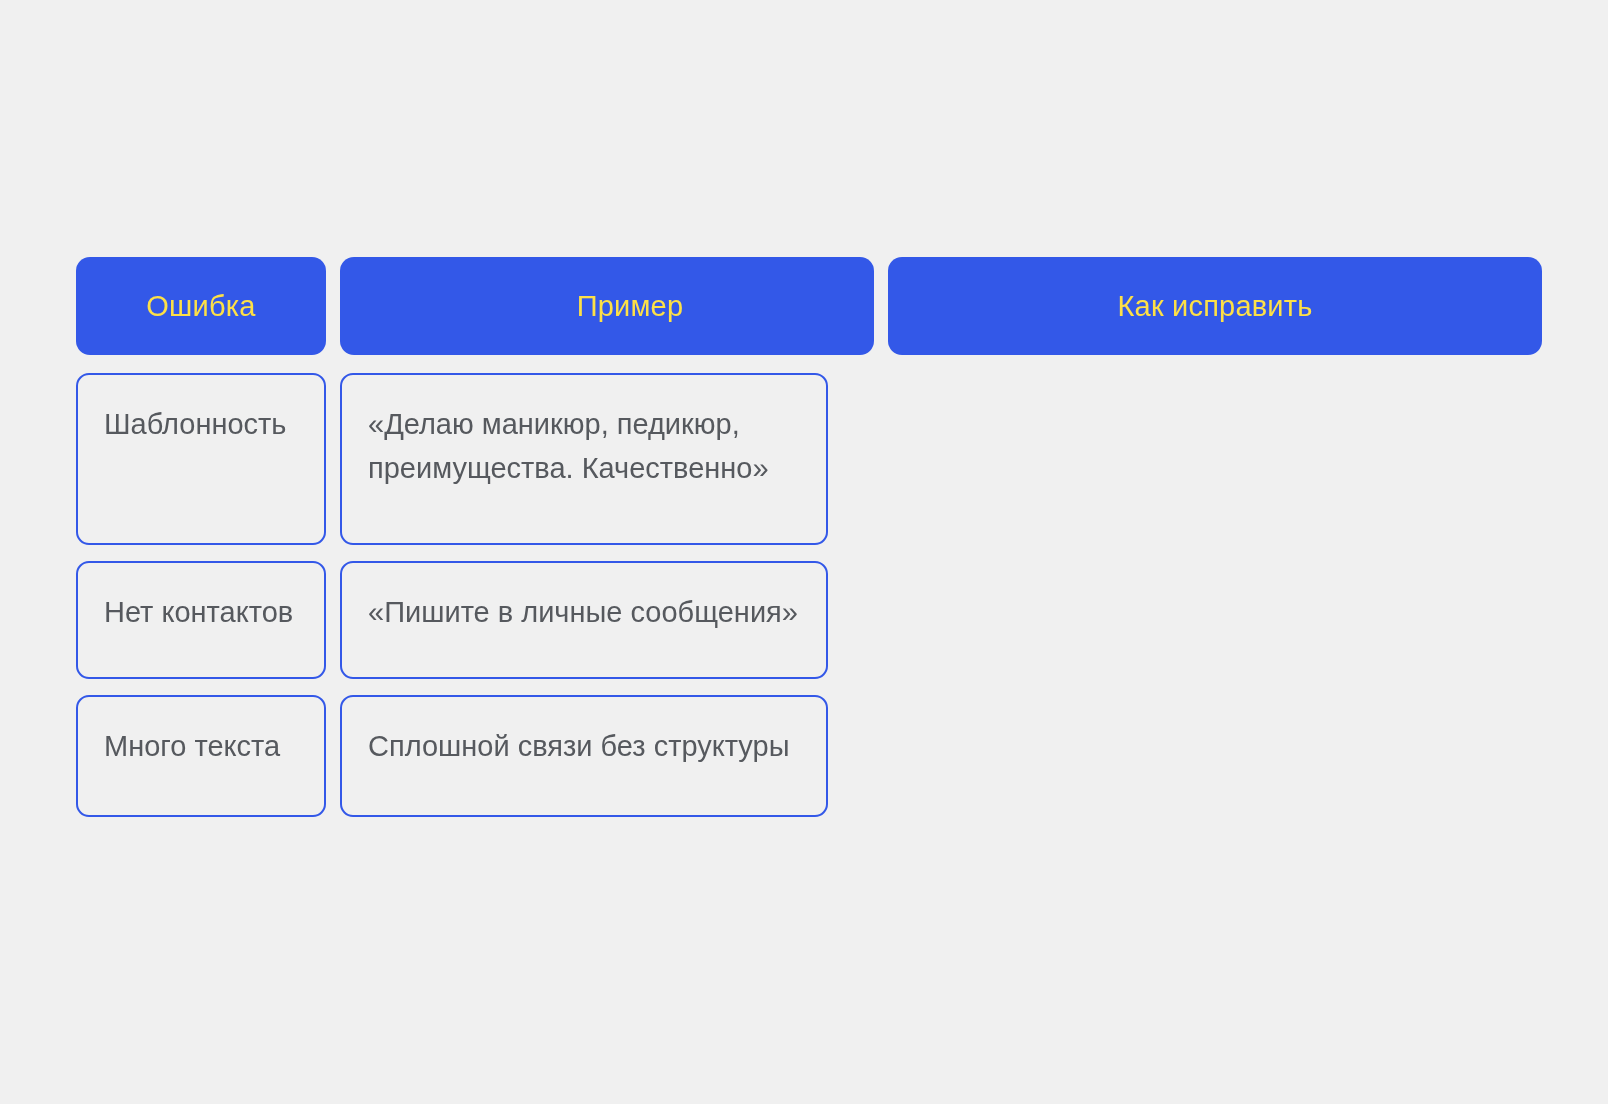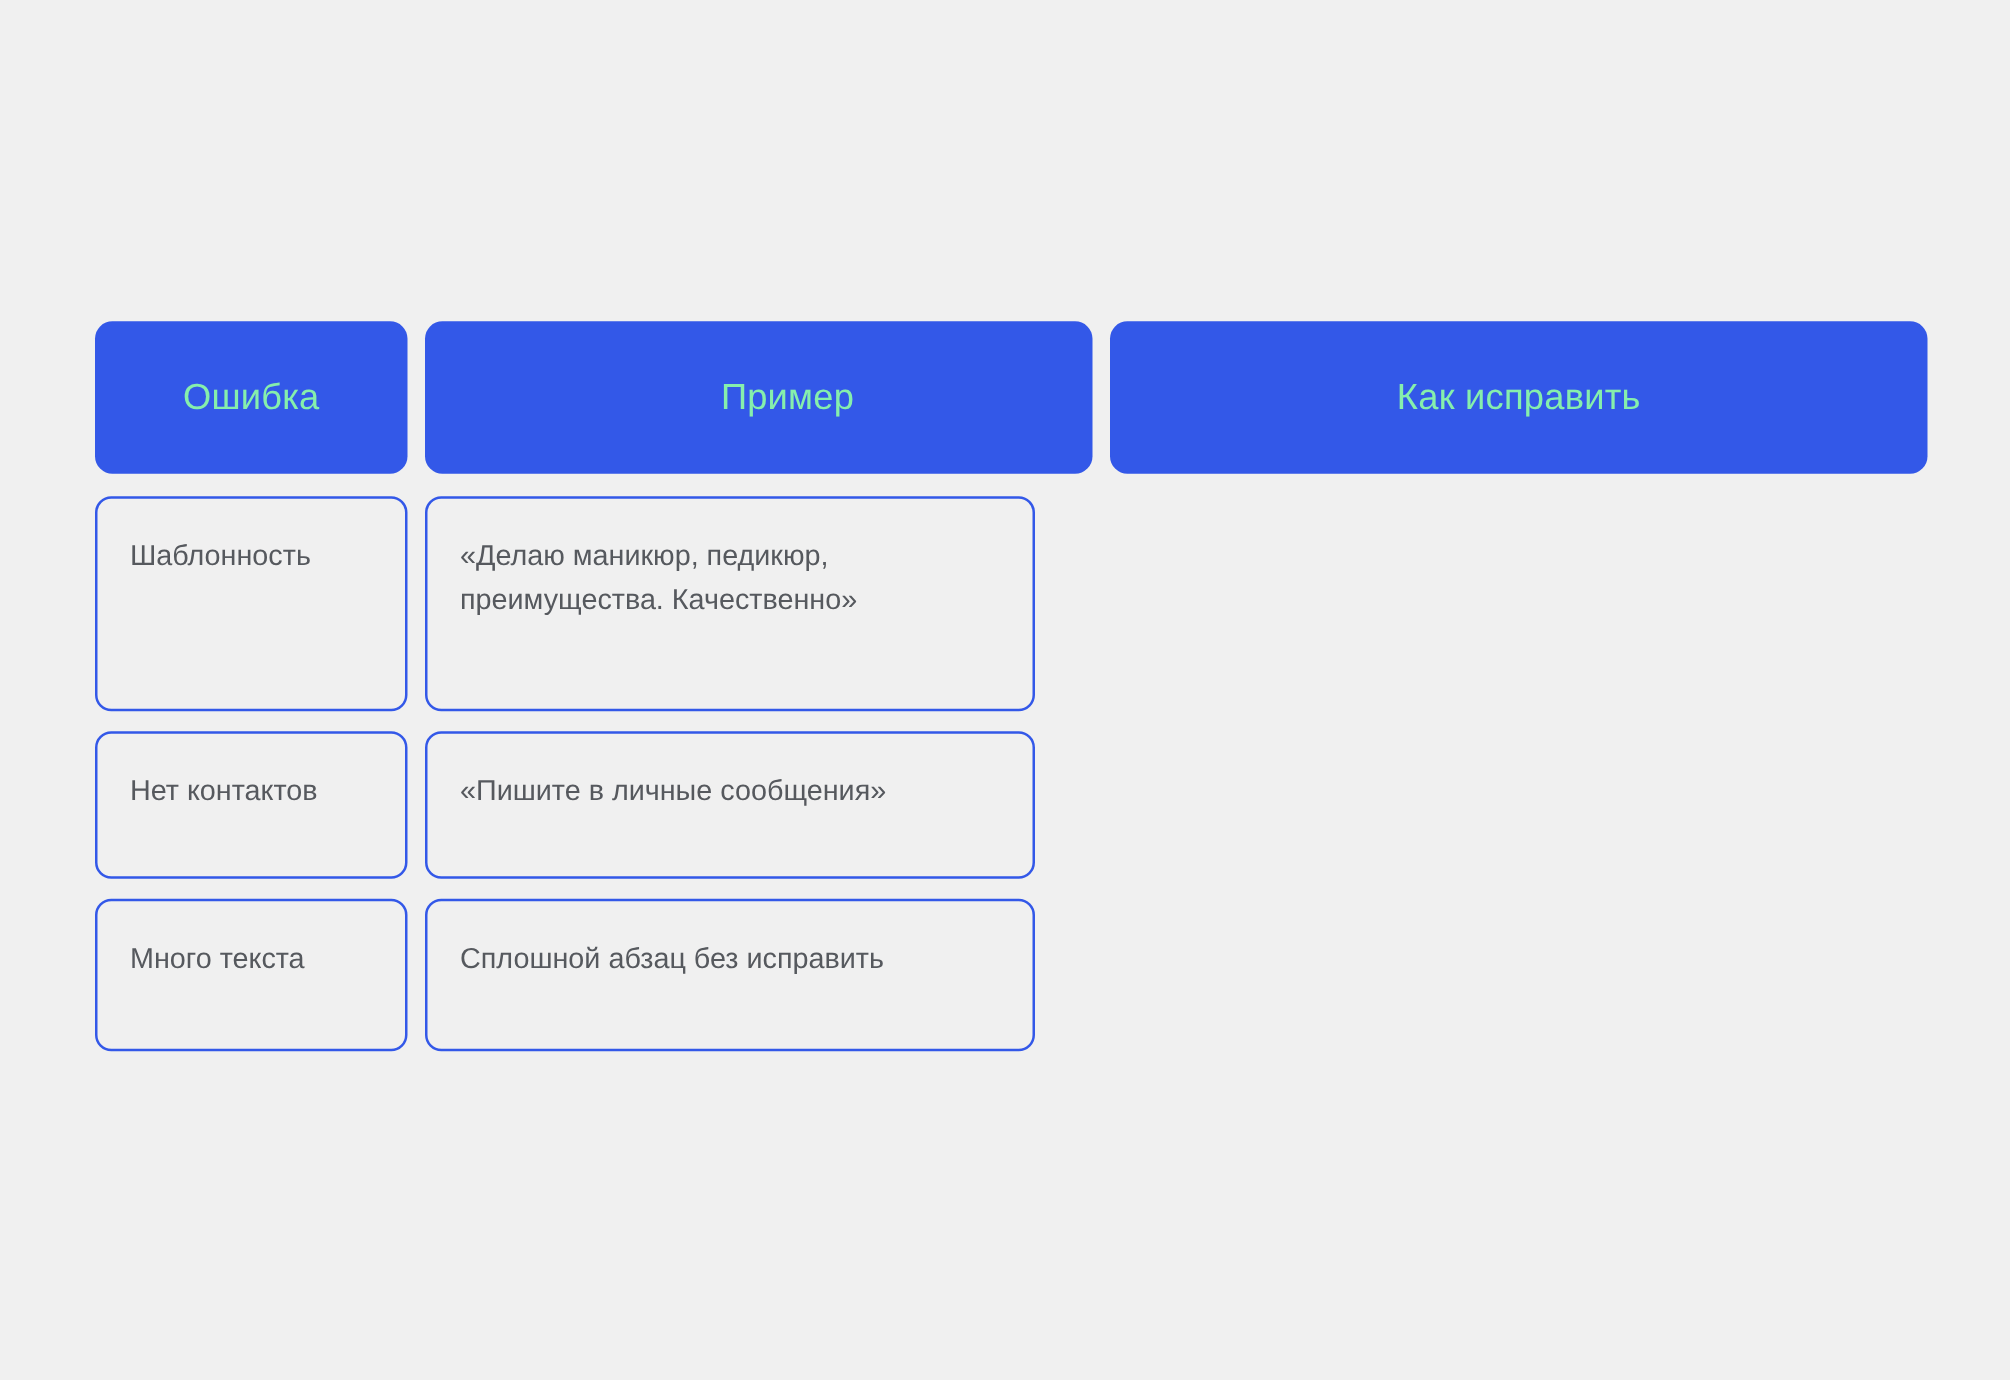--- a/index.html
+++ b/index.html
@@ -44,38 +44,38 @@
     margin-bottom: 16px;
   }
 
   .col-1 { width: 250px; flex: 0 0 250px; }
   .col-2 { width: 488px; flex: 0 0 488px; padding-left: 46px; }
   .col-3 { width: 654px; flex: 0 0 654px; }
 
   .header-cell {
     background: #3358e8;
     border-radius: 14px;
-    height: 122px;
+    height: 98px;
     display: flex;
     align-items: center;
     justify-content: center;
-    color: #86efac;
+    color: #fde047;
     font-size: 29px;
     font-weight: 400;
     letter-spacing: 0.2px;
   }
 
   .body-cell {
     background: #f0f0f0;
     border: 2px solid #3358e8;
     border-radius: 13px;
     box-sizing: border-box;
     padding: 28px 26px 24px 26px;
     color: #56595e;
-    font-size: 23px;
+    font-size: 29px;
     line-height: 1.5;
     font-weight: 400;
   }
 
   .r1 .body-cell { height: 172px; }
   .r2 .body-cell { height: 118px; }
   .r3 .body-cell { height: 122px; }
 
   .cell-text {
     display: block;
@@ -112,18 +112,18 @@
       <div class="body-cell col-2">
         <span class="cell-text">«Пишите в личные сообщения»</span>
       </div>
     </div>
 
     <div class="row body-row r3">
       <div class="body-cell col-1">
         <span class="cell-text">Много текста</span>
       </div>
       <div class="body-cell col-2">
-        <span class="cell-text">Сплошной абзац без исправить</span>
+        <span class="cell-text">Сплошной связи без структуры</span>
       </div>
     </div>
 
   </div>
 </div>
 
 </body></html>

